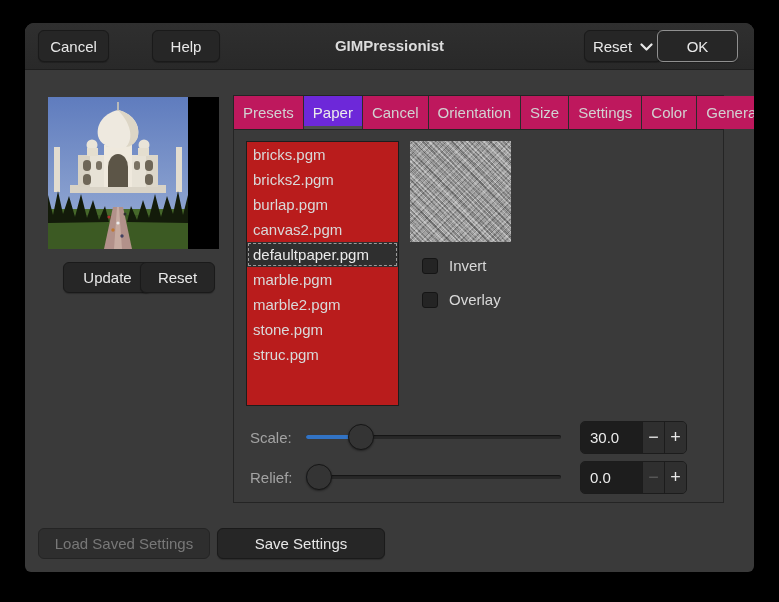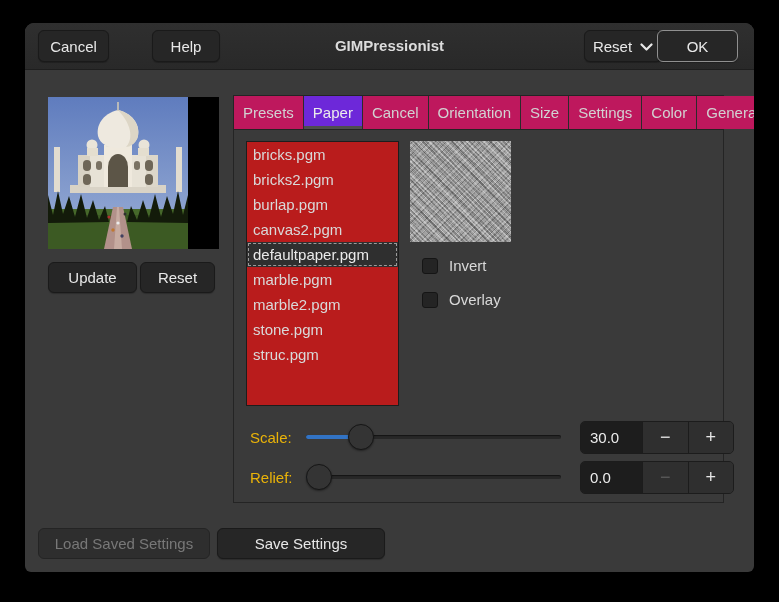--- a/index.html
+++ b/index.html
@@ -19,21 +19,21 @@
   .btn.disabled{color:#787878;background:#2e2e2e;border-color:#242424;box-shadow:none;}
   .btn-cancel{left:13px;top:7px;width:71px;height:32px;}
   .btn-help{left:98px;top:7px;width:68px;height:32px;margin-left:29px;}
   .btn-reset-menu{right:92px;top:7px;width:78px;height:32px;}
   .btn-ok{right:16px;top:7px;width:81px;height:32px;border-color:#909090;}
   .chevron{display:inline-flex;margin-top:2px;}
 
   
   .preview-frame{position:absolute;left:23px;top:74px;width:171px;height:152px;background:#000;}
   .preview-frame svg{position:absolute;left:0;top:0;}
-  .btn-update{left:23px;top:239px;width:89px;height:31px;}
+  .btn-update{left:38px;top:239px;width:89px;height:31px;}
   .btn-prev-reset{left:115px;top:239px;width:75px;height:31px;}
 
   
   .notebook{position:absolute;left:208px;top:72px;width:491px;height:408px;
             box-sizing:border-box;border:1px solid #242424;}
   .tabbar{position:absolute;top:0;left:0;right:0;height:33px;display:flex;
           border-bottom:1px solid #242424;background:#373737;}
   .tab{box-sizing:border-box;padding:0 9px;height:33px;line-height:33px;font-size:15px;color:#d2d2d2;
        background:#be185d;border-right:1px solid #2b2b2b;cursor:pointer;position:relative;}
   .tab.active{background:#6d28d9;color:#ececec;box-shadow:inset 0 -3px 0 #4e4e4e;}
@@ -58,27 +58,27 @@
   
   .check-row{position:absolute;left:188px;display:flex;align-items:center;gap:11px;height:17px;}
   .check-row.invert{top:128px;} .check-row.overlay{top:162px;}
   .checkbox{box-sizing:border-box;width:16px;height:16px;background:#242424;border:1px solid #151515;
             border-radius:3px;cursor:pointer;}
   .check-label{font-size:15px;color:#d9d9d9;}
 
   
   .slider-row{position:absolute;left:0;right:0;height:33px;}
   .slider-row.scale{top:292px;} .slider-row.relief{top:332px;}
-  .slider-label{position:absolute;left:16px;top:0;height:33px;line-height:33px;font-size:15px;color:#eab308;}
+  .slider-label{position:absolute;left:16px;top:0;height:33px;line-height:33px;font-size:15px;color:#a3a3a3;}
   .track{position:absolute;left:72px;top:14px;width:255px;height:4px;background:#272727;border-radius:2px;
          box-shadow:inset 0 1px 1px rgba(0,0,0,.5);cursor:pointer;}
   .fill{position:absolute;left:0;top:0;height:4px;background:#3273c4;border-radius:2px;}
   .thumb{position:absolute;top:-11px;width:26px;height:26px;border-radius:50%;background:#343434;
          border:1px solid #161616;box-sizing:border-box;box-shadow:0 1px 2px rgba(0,0,0,.4);cursor:grab;}
-  .spin{position:absolute;left:346px;top:0;width:154px;height:33px;display:flex;box-sizing:border-box;
+  .spin{position:absolute;left:346px;top:0;width:107px;height:33px;display:flex;box-sizing:border-box;
         border:1px solid #1c1c1c;border-radius:5px;overflow:hidden;background:#2f2f2f;}
   .spin-entry{width:61px;background:#1d1d1d;color:#ececec;font-size:15px;line-height:31px;
               padding-left:9px;box-sizing:border-box;cursor:text;}
   .spin-btn{flex:1;text-align:center;line-height:30px;font-size:18px;color:#e6e6e6;background:#2f2f2f;
             border-left:1px solid #1c1c1c;cursor:pointer;}
   .spin-btn.disabled{color:#5d5d5d;cursor:default;}
 
   
   .btn-load{left:13px;top:505px;width:172px;height:31px;}
   .btn-save{left:192px;top:505px;width:168px;height:31px;}

